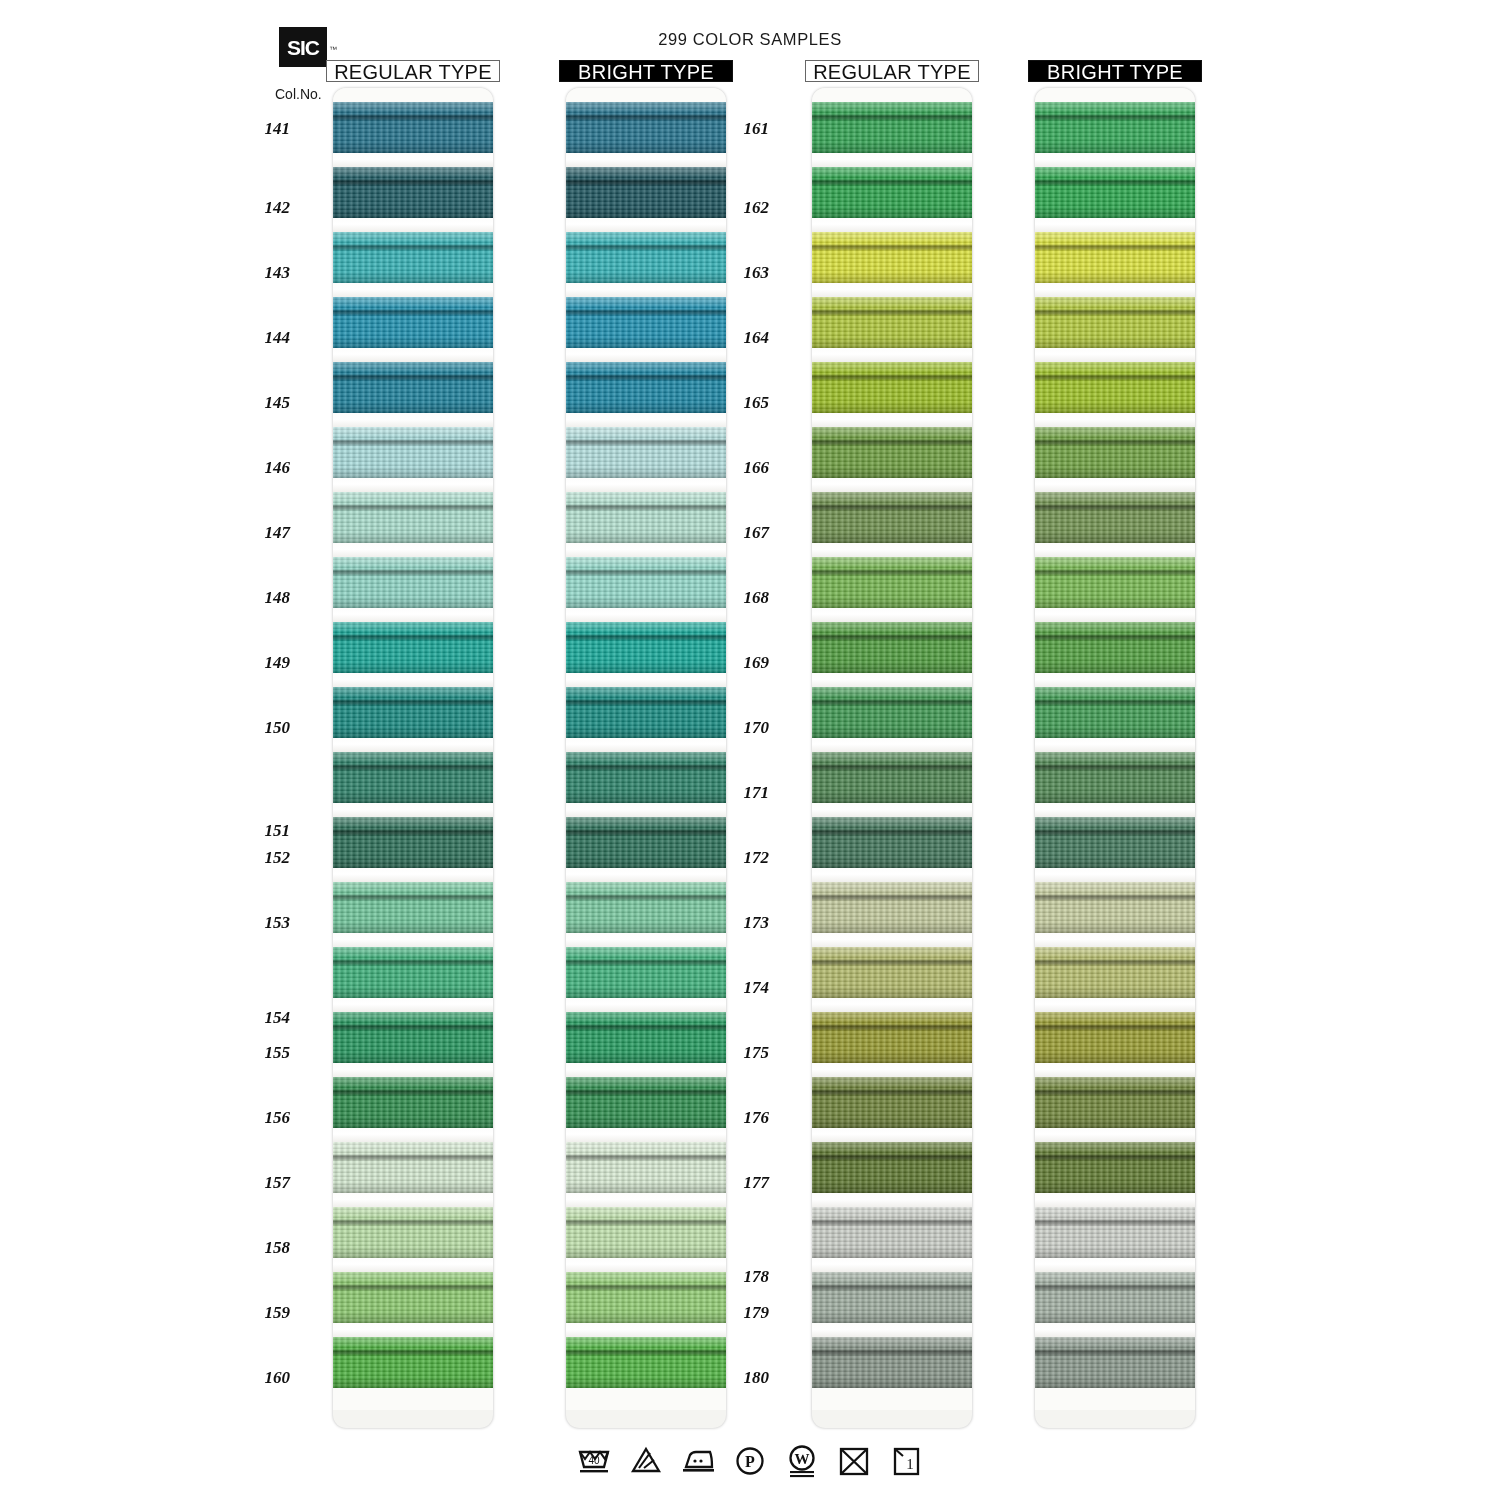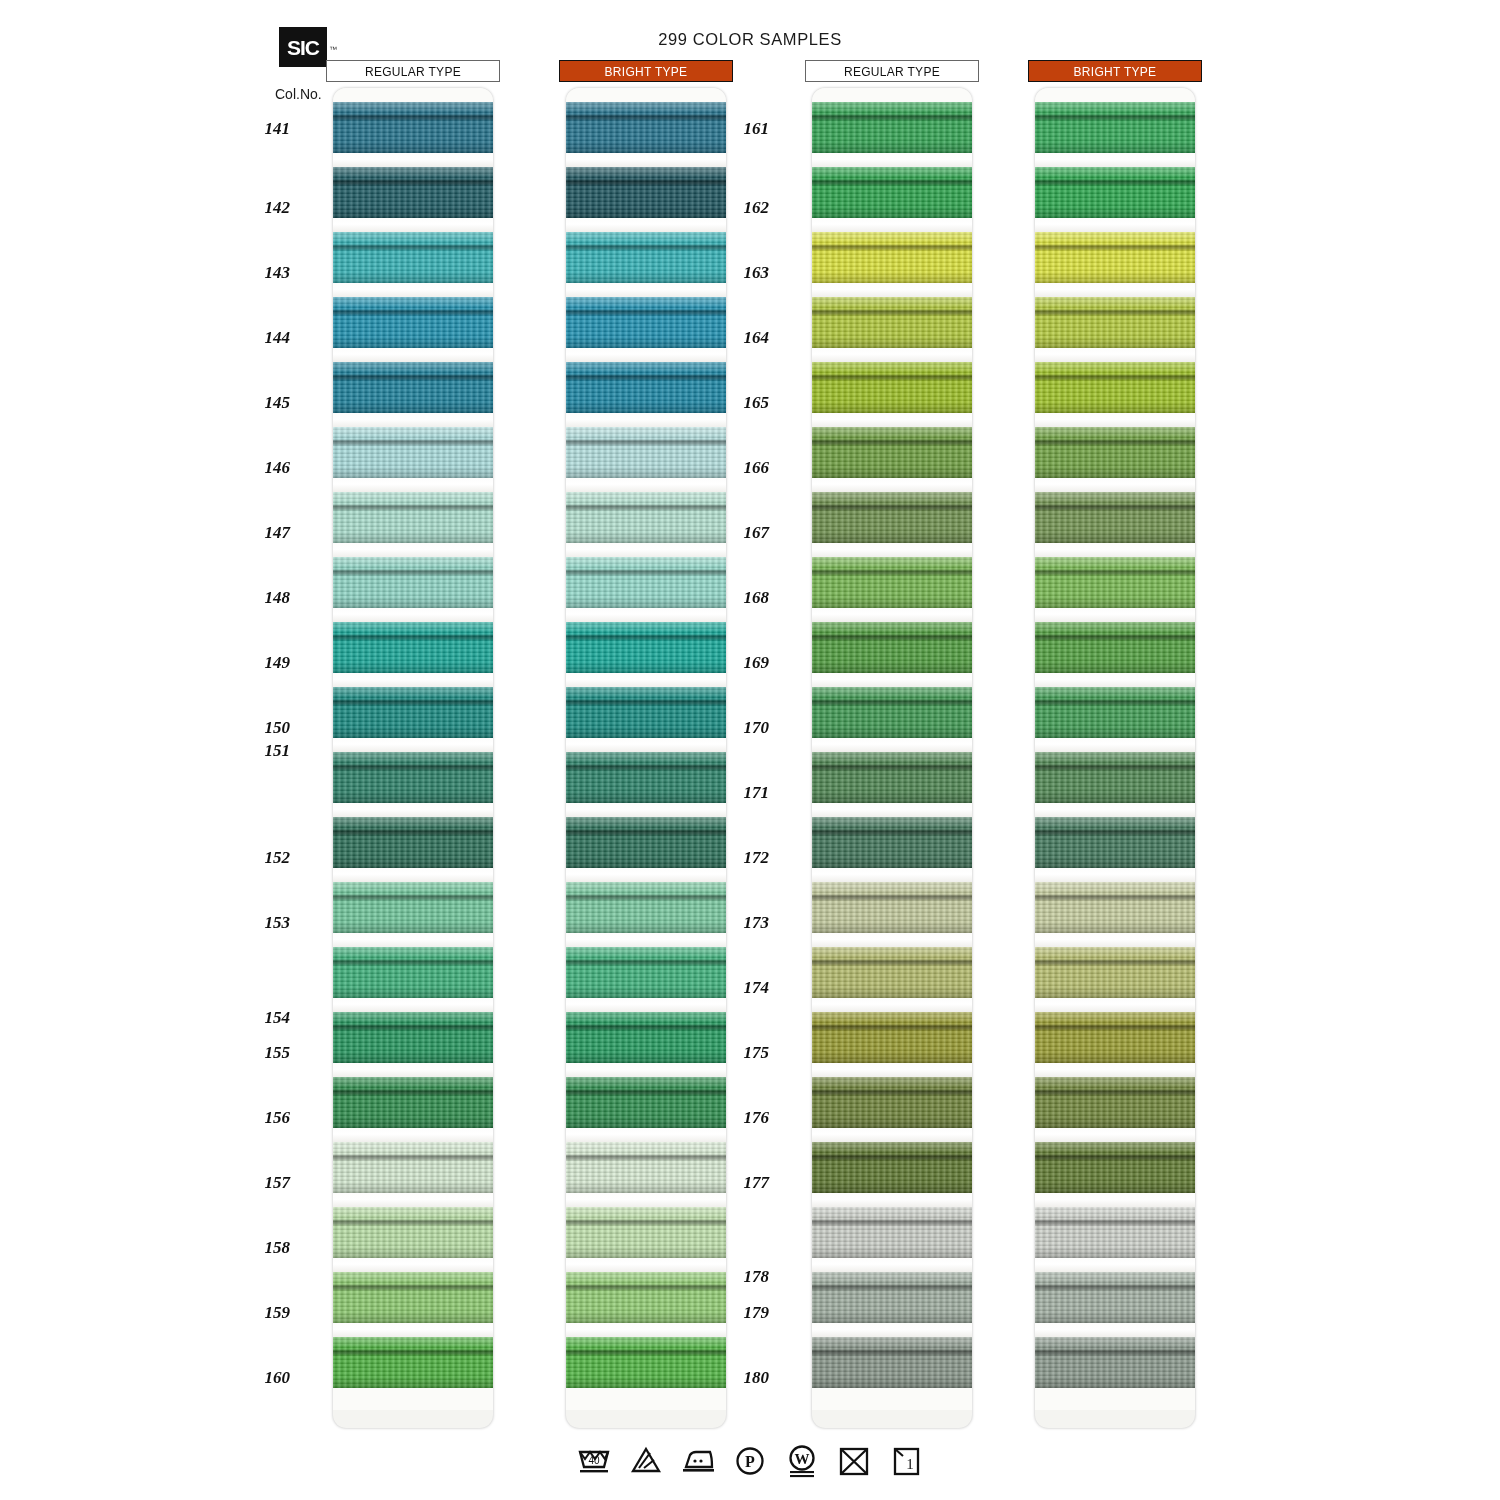--- a/index.html
+++ b/index.html
@@ -36,30 +36,30 @@
   }
 
   #col-no-label{
     position:absolute;left:275px;top:86px;
     font-size:14px;color:#1a1a1a;
   }
 
   .type-badge{
     position:absolute;top:60px;
     height:22px;line-height:22px;
-    font-size:12px;letter-spacing:.3px;
+    font-size:20px;letter-spacing:.3px;
     text-align:center;
     box-sizing:border-box;
     font-family:"Liberation Sans", sans-serif;
   }
   .type-badge.regular{
     background:#ffffff;color:#111111;border:1px solid #666;
   }
   .type-badge.bright{
-    background:#c2410c;color:#ffffff;border:1px solid #111;
+    background:#000000;color:#ffffff;border:1px solid #111;
   }
 
   
   .card{
     position:absolute;
     top:88px;
     width:160px;
     height:1340px;
     border-radius:13px;
     background:#f4f4f1;
@@ -244,21 +244,21 @@
       <div class="num" style="top: 31.5px;">141</div>
       <div class="num" style="top: 110.5px;">142</div>
       <div class="num" style="top: 175.5px;">143</div>
       <div class="num" style="top: 240.5px;">144</div>
       <div class="num" style="top: 305.5px;">145</div>
       <div class="num" style="top: 370.5px;">146</div>
       <div class="num" style="top: 435.5px;">147</div>
       <div class="num" style="top: 500.5px;">148</div>
       <div class="num" style="top: 565.5px;">149</div>
       <div class="num" style="top: 630.5px;">150</div>
-      <div class="num" style="top: 654px; text-align: center;">151</div>
+      <div class="num" style="top: 734px; text-align: center;">151</div>
       <div class="num" style="top: 760.5px;">152</div>
       <div class="num" style="top: 825.5px;">153</div>
       <div class="num" style="top: 901px; margin-top: 20px;">154</div>
       <div class="num" style="top: 955.5px;">155</div>
       <div class="num" style="top: 1020.5px;">156</div>
       <div class="num" style="top: 1085.5px;">157</div>
       <div class="num" style="top: 1150.5px;">158</div>
       <div class="num" style="top: 1215.5px;">159</div>
       <div class="num" style="top: 1280.5px;">160</div>
     </div>

